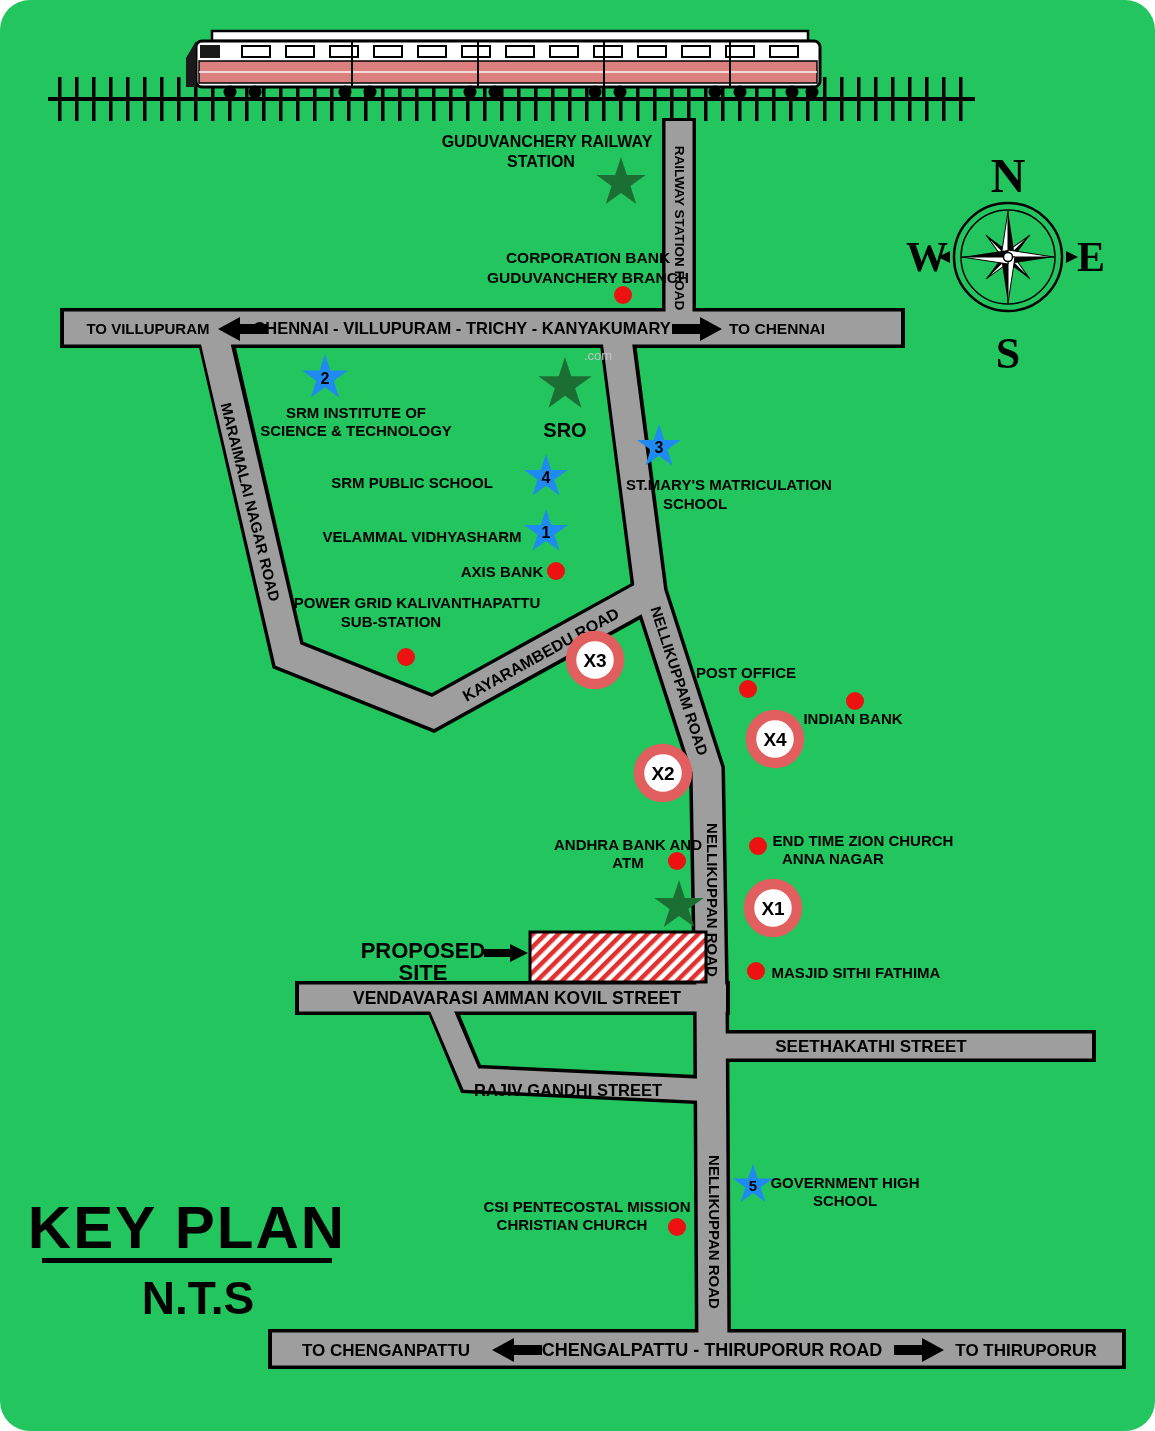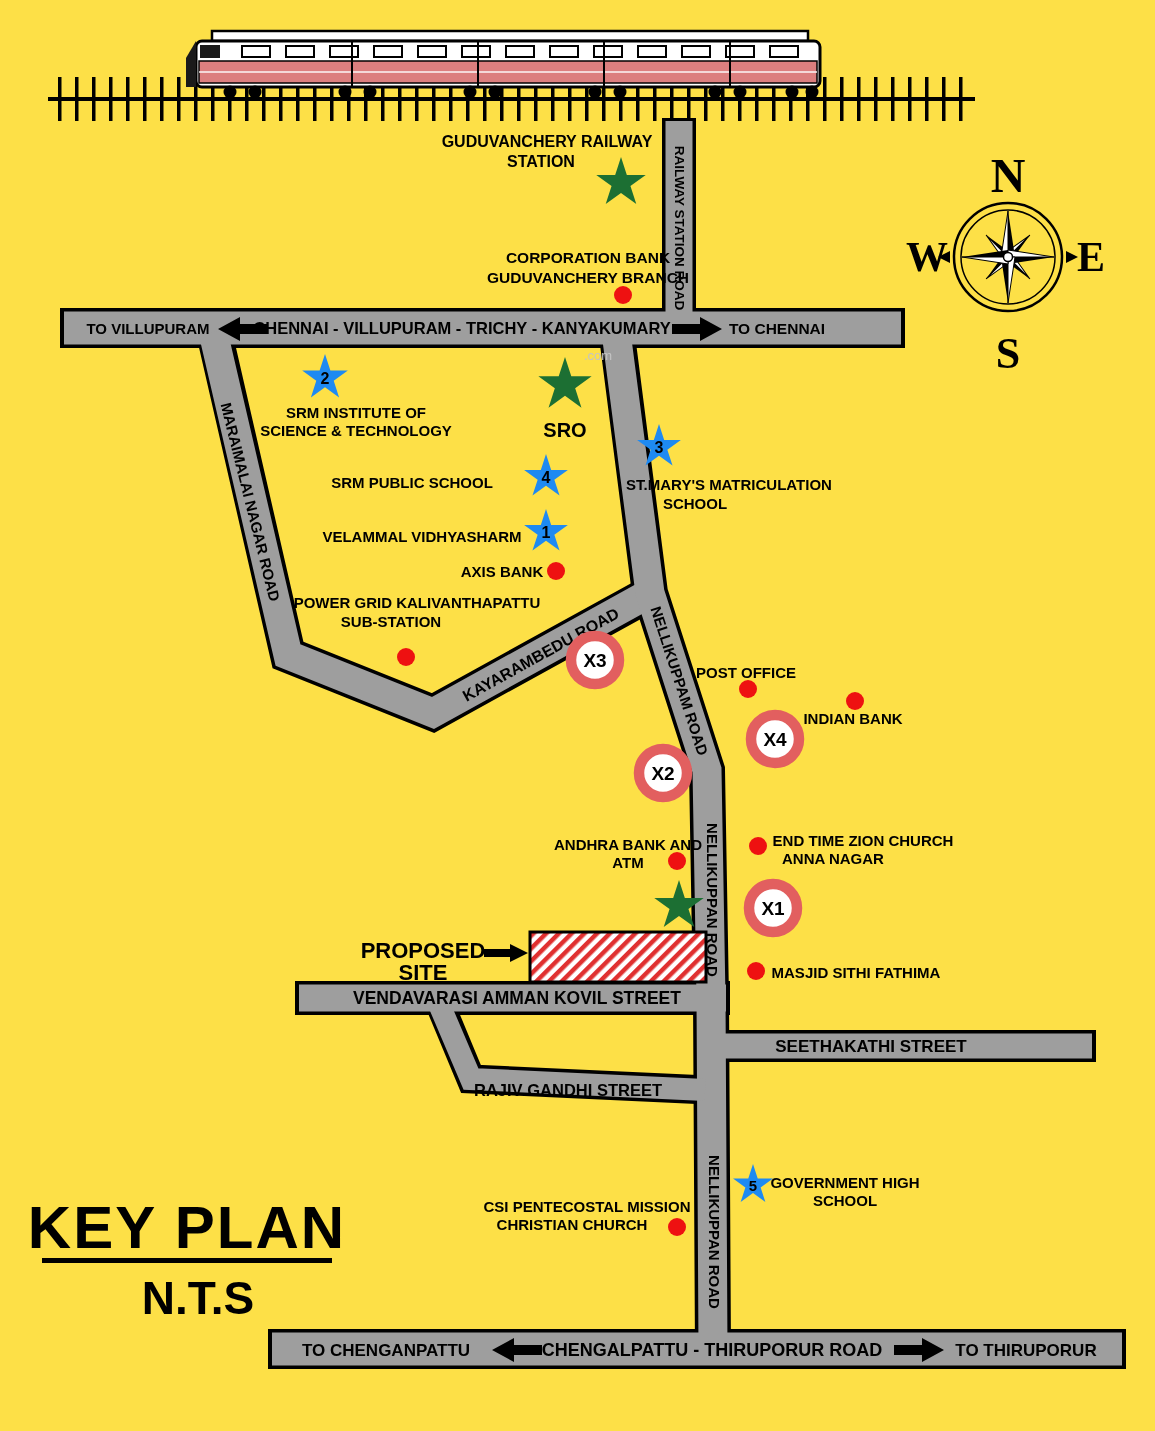--- a/index.html
+++ b/index.html
@@ -1,18 +1,18 @@
 <!DOCTYPE html>
 <html style="--road: #9e9e9e; --dot: #ee1111; --star-blue: #1e8af2; --star-green: #1c6f33; --ring: #e25f5f; --site: #e03030; --train: #dc7f7f;"><head>
 <meta charset="utf-8">
 <title>Key Plan</title>
 <style>
   html,body{margin:0;padding:0;background:#ffffff;}
-  .stage{position:relative;width:1155px;height:1431px;background:#fde047;overflow:hidden;
-         font-family:"Liberation Sans",sans-serif;}
+  .stage{position:relative;width:1155px;height:1431px;background:#22c55e;overflow:hidden;
+         font-family:"Liberation Sans",sans-serif;border-radius:30px;}
   svg text{font-family:"Liberation Sans",sans-serif;font-weight:bold;fill:#000;}
   svg text.serif{font-family:"Liberation Serif",serif;}
   .road-outline{fill:none;stroke:#000;stroke-linecap:butt;stroke-linejoin:miter;}
   .road-surface{fill:none;stroke:var(--road,#9e9e9e);stroke-linecap:butt;stroke-linejoin:miter;}
   .dot{fill:var(--dot,#ee1111);}
   .star-blue{fill:var(--star-blue,#1e8af2);}
   .star-green{fill:var(--star-green,#1c6f33);}
   .xring{fill:#fff;stroke:var(--ring,#e25f5f);stroke-width:10.5;}
   .train-band{fill:var(--train,#dc7f7f);}
   .arrow{fill:#000;}

